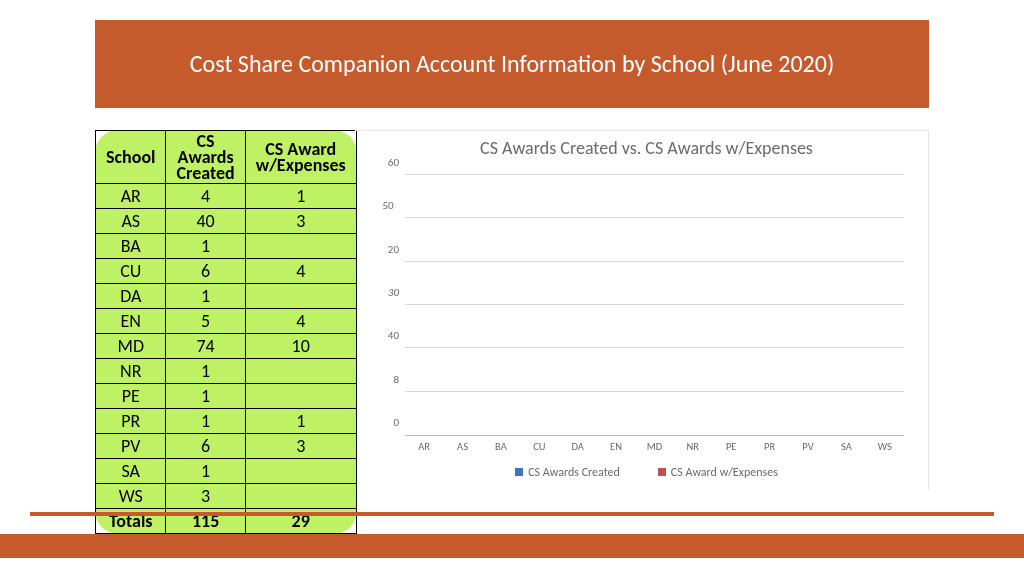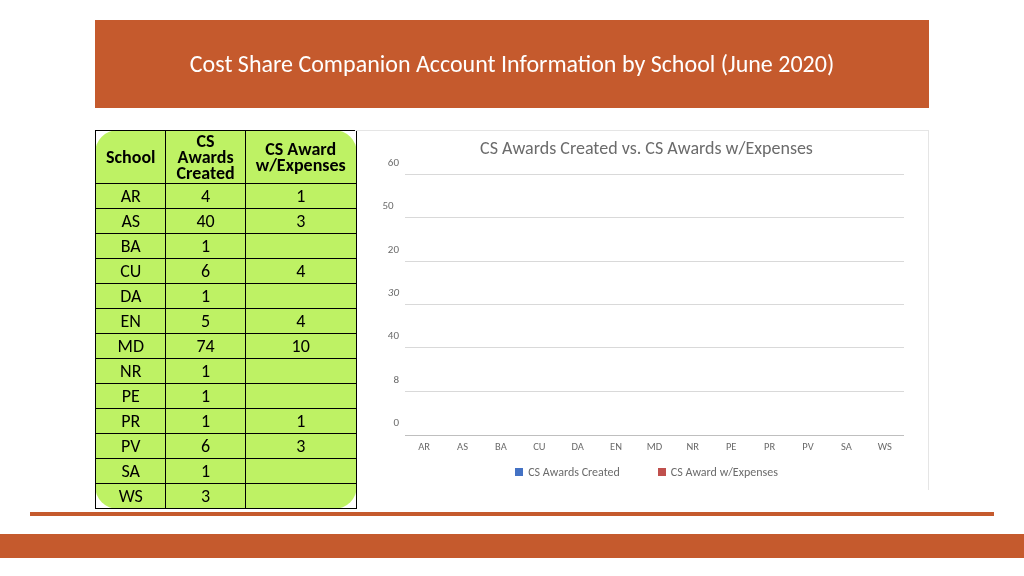--- a/index.html
+++ b/index.html
@@ -243,20 +243,25 @@
           </tr>
           <tr>
             <td>SA</td>
             <td>1</td>
             <td></td>
           </tr>
           <tr>
             <td>WS</td>
             <td>3</td>
             <td></td>
+          </tr>
+          <tr class="totals">
+            <td>Totals</td>
+            <td>115</td>
+            <td>29</td>
           </tr>
         </tbody>
     </table>
   </div>
 
   <div class="chart-wrap">
     <div class="chart-title">CS Awards Created vs. CS Awards w/Expenses</div>
     <div class="plot" id="plot">
       <div class="bars" id="bars">
           <div class="cat">

